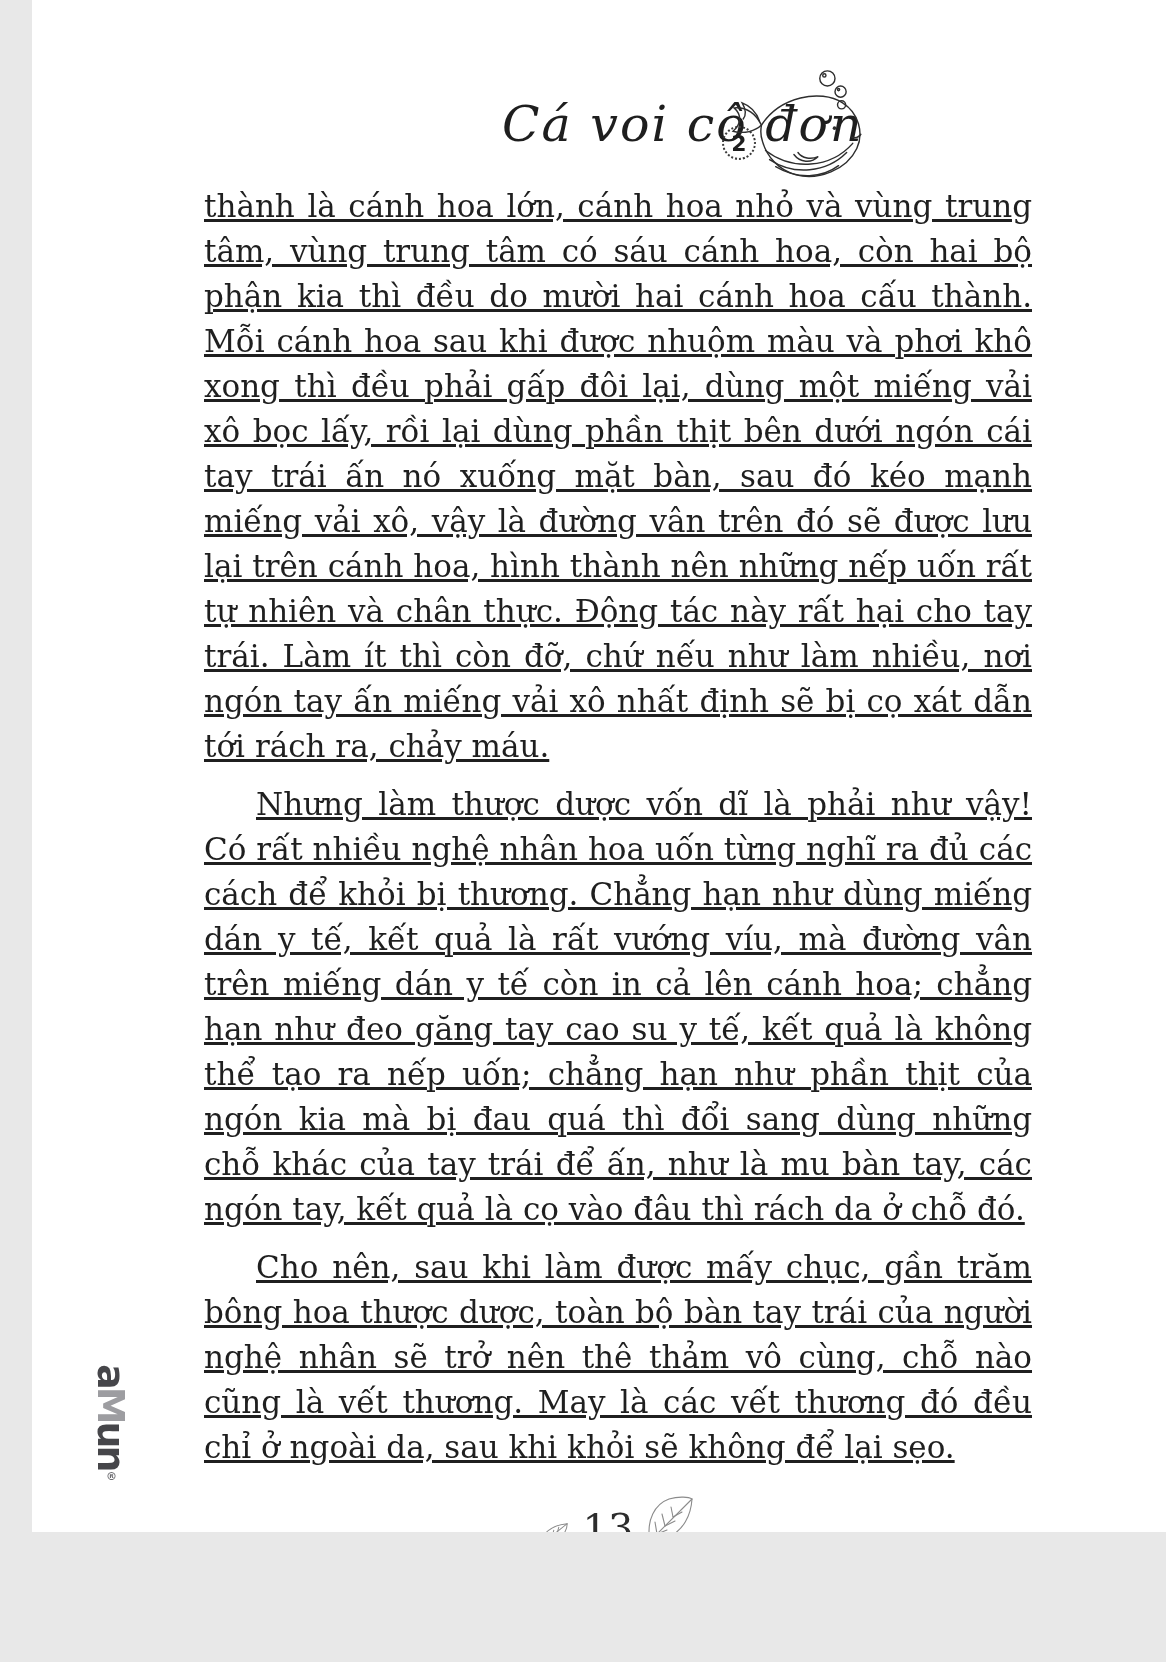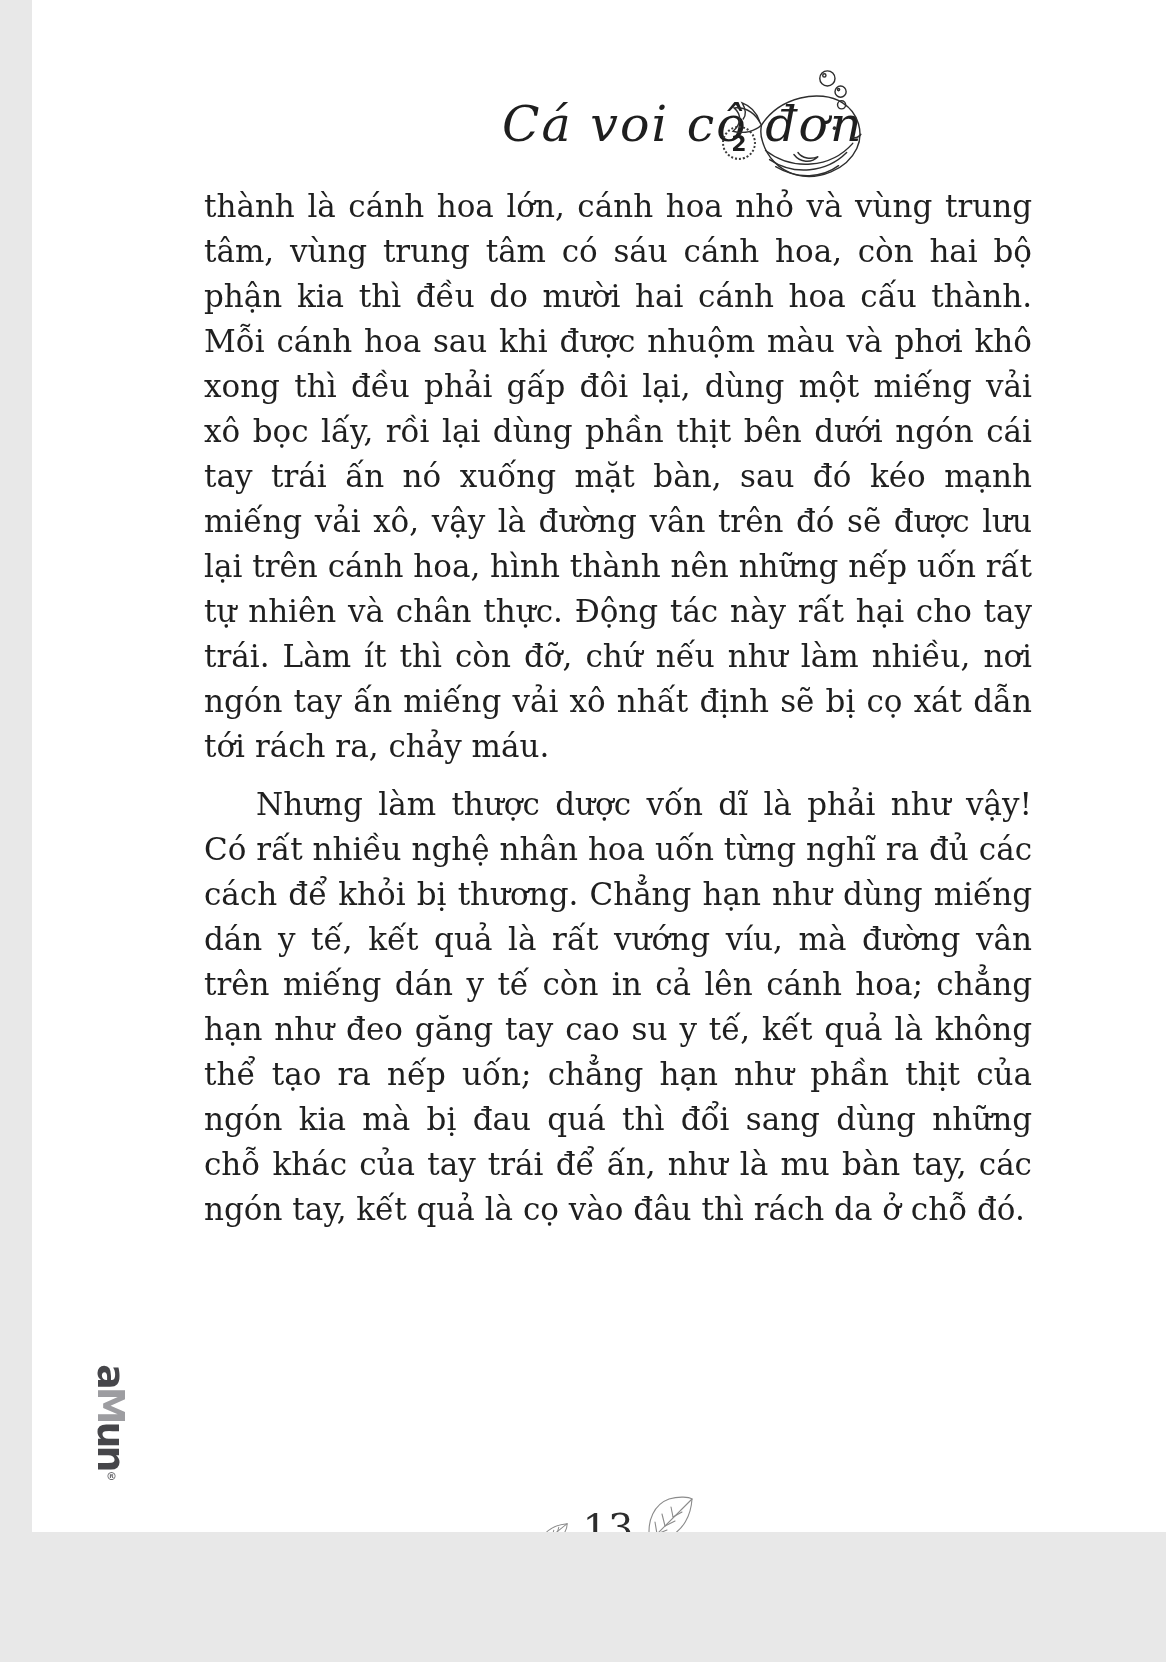--- a/index.html
+++ b/index.html
@@ -61,20 +61,21 @@
     stroke-linecap: round;
   }
   .whale-art circle.dot { fill: #2e2e2e; stroke: none; }
 
   
   .body-text {
     position: absolute;
     left: 172px;
     top: 184px;
     width: 828px;
+    text-decoration: underline;
   }
   .body-text p {
     margin: 0 0 13px 0;
     font-size: 31px;
     line-height: 45px;
     text-align: justify;
     color: #1f1f1f;
   }
   .body-text p.indent { text-indent: 52px; }
 
@@ -164,20 +165,21 @@
     <circle class="o" cx="97" cy="28" r="7.5"></circle>
     <circle class="o" cx="94" cy="25" r="1.6"></circle>
     <circle class="o" cx="110" cy="41" r="5.5"></circle>
     <circle class="o" cx="108" cy="39" r="1.1"></circle>
     <circle class="o" cx="111" cy="54" r="4"></circle>
   </svg>
 
   <div class="body-text">
     <p>thành là cánh hoa lớn, cánh hoa nhỏ và vùng trung tâm, vùng trung tâm có sáu cánh hoa, còn hai bộ phận kia thì đều do mười hai cánh hoa cấu thành. Mỗi cánh hoa sau khi được nhuộm màu và phơi khô xong thì đều phải gấp đôi lại, dùng một miếng vải xô bọc lấy, rồi lại dùng phần thịt bên dưới ngón cái tay trái ấn nó xuống mặt bàn, sau đó kéo mạnh miếng vải xô, vậy là đường vân trên đó sẽ được lưu lại trên cánh hoa, hình thành nên những nếp uốn rất tự nhiên và chân thực. Động tác này rất hại cho tay trái. Làm ít thì còn đỡ, chứ nếu như làm nhiều, nơi ngón tay ấn miếng vải xô nhất định sẽ bị cọ xát dẫn tới rách ra, chảy máu.</p>
     <p class="indent">Nhưng làm thược dược vốn dĩ là phải như vậy! Có rất nhiều nghệ nhân hoa uốn từng nghĩ ra đủ các cách để khỏi bị thương. Chẳng hạn như dùng miếng dán y tế, kết quả là rất vướng víu, mà đường vân trên miếng dán y tế còn in cả lên cánh hoa; chẳng hạn như đeo găng tay cao su y tế, kết quả là không thể tạo ra nếp uốn; chẳng hạn như phần thịt của ngón kia mà bị đau quá thì đổi sang dùng những chỗ khác của tay trái để ấn, như là mu bàn tay, các ngón tay, kết quả là cọ vào đâu thì rách da ở chỗ đó.</p>
+    <p class="indent">Cho nên, sau khi làm được mấy chục, gần trăm bông hoa thược dược, toàn bộ bàn tay trái của người nghệ nhân sẽ trở nên thê thảm vô cùng, chỗ nào cũng là vết thương. May là các vết thương đó đều chỉ ở ngoài da, sau khi khỏi sẽ không để lại sẹo.</p>
   </div>
 
   <div class="publisher-logo">
     <span>a</span><span class="logo-m">M</span><span>un</span><span class="reg-mark">®</span>
   </div>
 
   <div class="footer">
     <svg class="leaf leaf-small" viewBox="0 0 40 26" aria-hidden="true">
       <path d="M2,22 C8,8 22,2 38,4 C36,14 24,22 10,24 C6,24 3,23 2,22 Z"></path>
       <path d="M2,22 C14,16 26,10 38,4"></path>

